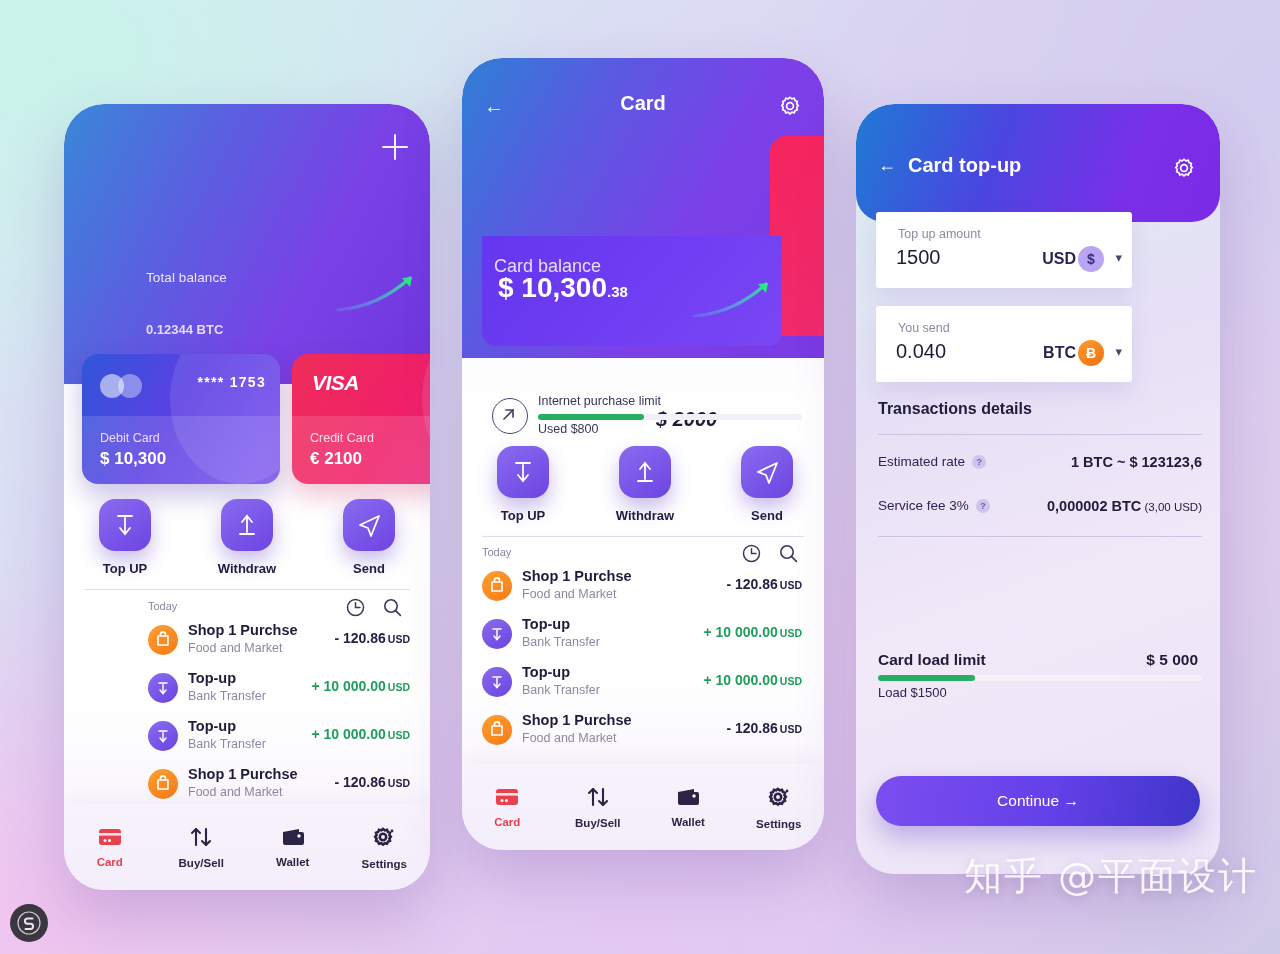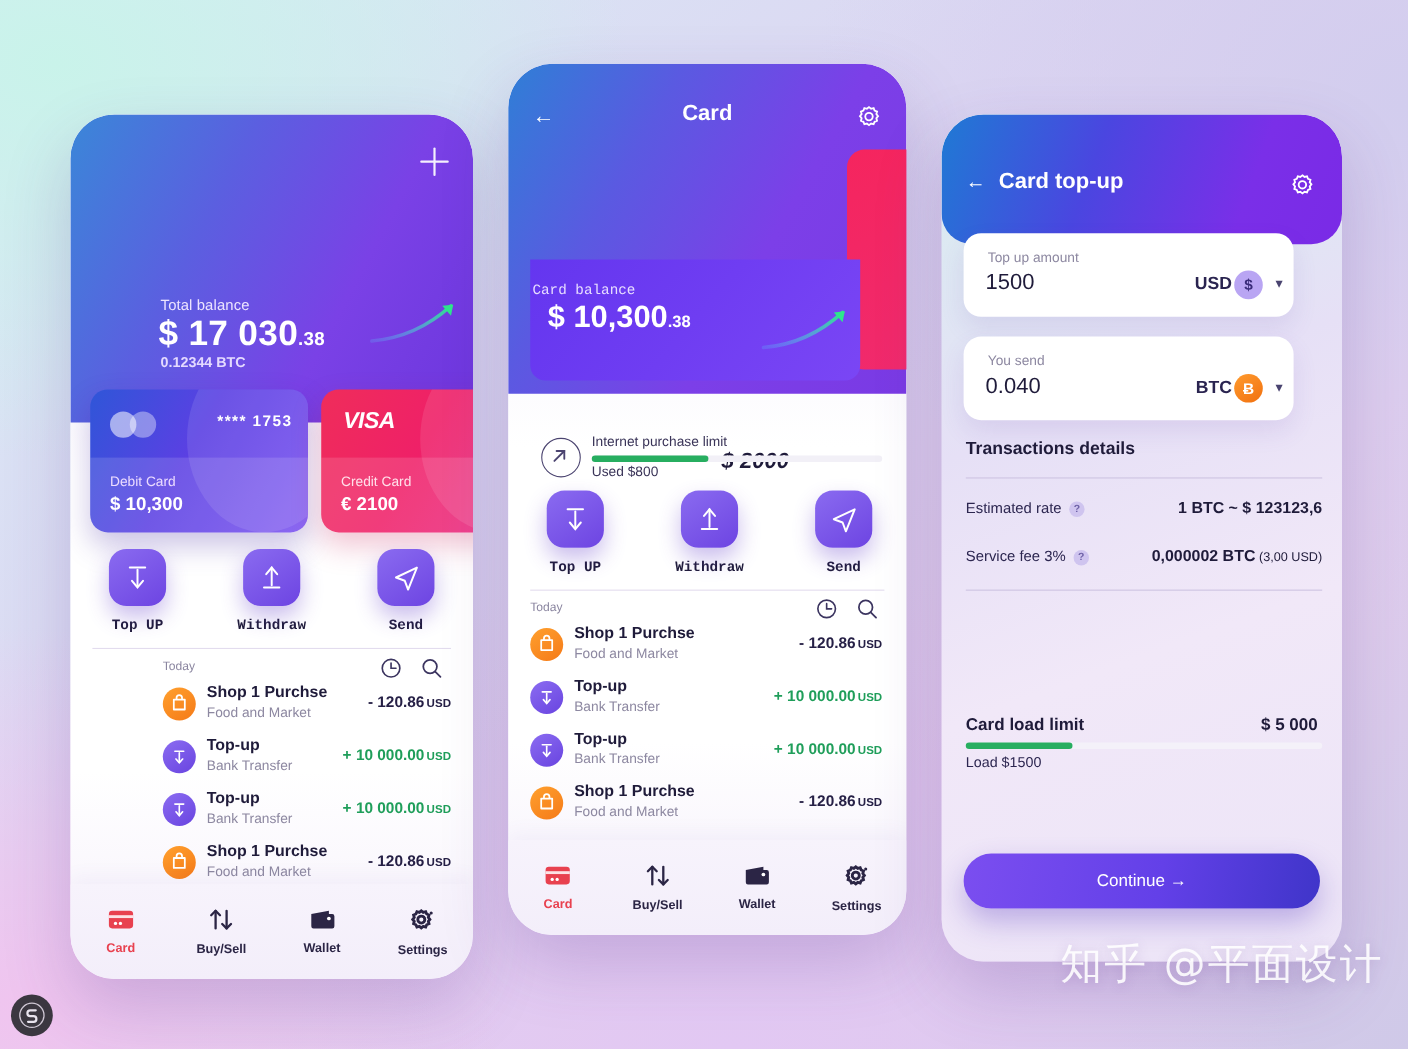--- a/index.html
+++ b/index.html
@@ -41,36 +41,36 @@
   .tb-btc{position:absolute;left:82px;top:218px;color:#e4daff;font-size:13px;font-weight:bold;}
   .spark{position:absolute;right:14px;top:170px;width:80px;height:40px;}
 
   .cardrow{position:absolute;left:0;top:250px;width:366px;height:130px;}
   .minicard{position:absolute;top:0;height:130px;border-radius:16px;overflow:hidden;}
   .mc-debit{left:18px;width:198px;
     background:linear-gradient(120deg,#2f56d8 0%,#5b40e3 45%,#7b52f0 100%);
     box-shadow:0 12px 26px rgba(70,40,160,.28);}
   .mc-credit{left:228px;width:200px;
     background:linear-gradient(120deg,#ef2d5a 0%,#ef2068 45%,#e92d8c 100%);
-    box-shadow:0 12px 26px rgba(200,30,90,.26);}
+    box-shadow:0 12px 26px rgba(200,30,90,.26);padding-left:40px;}
   .mc-sheen{position:absolute;right:-30px;top:-40px;width:140px;height:170px;border-radius:50%;
     background:rgba(255,255,255,.10);}
   .mc-top{position:absolute;left:0;top:0;right:0;height:62px;}
   .mc-body{position:absolute;left:0;bottom:0;right:0;height:68px;background:rgba(255,255,255,.13);}
   .mc-ring{position:absolute;left:18px;top:20px;width:46px;height:24px;}
   .mc-ring i{position:absolute;top:0;width:24px;height:24px;border-radius:50%;background:rgba(255,255,255,.55);}
   .mc-ring i:nth-child(1){left:0;}
   .mc-ring i:nth-child(2){left:18px;background:rgba(255,255,255,.38);}
   .mc-num{position:absolute;right:14px;top:20px;color:#fff;font-size:14px;font-weight:bold;letter-spacing:1.3px;}
   .mc-visa{position:absolute;left:20px;top:17px;color:#fff;font-size:21px;font-weight:bold;font-style:italic;letter-spacing:-.5px;}
   .mc-type{position:absolute;left:18px;top:15px;color:#ecdcff;font-size:12.5px;}
   .mc-val{position:absolute;left:18px;top:33px;color:#fff;font-size:17px;font-weight:bold;}
   .mc-type.cr{color:#ffe0ea;}
 
-  .actions{position:absolute;left:0;width:366px;display:flex;justify-content:space-around;align-items:flex-end;font-family:Liberation Mono, monospace;}
+  .actions{position:absolute;left:0;width:366px;display:flex;justify-content:space-around;align-items:flex-end;}
   #phone1 .actions{top:395px;}
   #phone2 .actions{top:388px;}
   .act{width:90px;text-align:center;}
   .act-ico{width:52px;height:52px;margin:0 auto;border-radius:16px;
     background:linear-gradient(145deg,#8a6bf0 0%,#6d44e2 100%);
     box-shadow:0 10px 20px rgba(95,55,200,.33);position:relative;}
   .act-lbl{margin-top:10px;font-size:13px;font-weight:bold;color:#1f1b3a;}
 
   .divline{position:absolute;height:1px;background:#e3dcee;}
   #phone1 .divline{left:20px;top:485px;width:326px;}
@@ -114,39 +114,39 @@
     background:linear-gradient(120deg,#4a2ae0 0%,#5631ea 55%,#6236ef 100%);overflow:hidden;}
   .bc-ring{position:absolute;left:18px;top:28px;width:48px;height:30px;}
   .bc-ring i{position:absolute;top:0;width:30px;height:30px;border-radius:50%;}
   .bc-ring i:nth-child(1){left:0;background:rgba(255,255,255,.5);}
   .bc-ring i:nth-child(2){left:20px;background:rgba(255,255,255,.35);}
   .bc-num{position:absolute;right:18px;top:29px;color:#fff;font-size:14px;font-weight:bold;letter-spacing:1.6px;}
   .bc-exp{position:absolute;left:114px;top:60px;color:#fff;font-size:13.5px;font-weight:bold;letter-spacing:.8px;}
   .bc-cvv{position:absolute;right:22px;top:60px;color:#fff;font-size:13.5px;font-weight:bold;letter-spacing:1.4px;}
   .balbox{position:absolute;left:20px;top:178px;width:300px;height:110px;border-radius:0 0 14px 14px;
     background:linear-gradient(130deg,#6436ef 0%,#6f3df2 50%,#7a46f5 100%);overflow:hidden;}
-  .bb-lbl{position:absolute;left:2px;top:20px;color:#e7ddff;font-size:13px;font-family:Liberation Mono, monospace;}
+  .bb-lbl{position:absolute;left:12px;top:20px;color:#e7ddff;font-size:18px;}
   .bb-amt{position:absolute;left:16px;top:36px;color:#fff;font-size:28px;font-weight:bold;}
   .bb-amt .cents{font-size:15px;}
   .limitrow{position:absolute;left:20px;top:334px;width:322px;height:50px;}
   .limit-circ{position:absolute;left:10px;top:6px;width:34px;height:34px;border-radius:50%;border:1.6px solid #4b4470;}
   .limit-lbl{position:absolute;left:56px;top:2px;font-size:12.5px;color:#3a3458;}
   .limit-val{position:absolute;left:174px;top:16px;font-size:20px;font-weight:bold;color:#1f1b3a;font-style:italic;}
   .limit-bar{position:absolute;left:56px;top:22px;width:264px;height:6px;border-radius:4px;background:#f2f0f7;}
   .limit-fill{position:absolute;left:0;top:0;height:6px;border-radius:4px;background:#27ae60;}
   .limit-used{position:absolute;left:56px;top:30px;font-size:12.5px;color:#3a3458;}
 
   
   .p3-hero{position:absolute;left:0;top:0;width:364px;height:118px;
     background:linear-gradient(110deg,#1f7ad4 0%,#4a46e0 38%,#7a2fe8 75%,#7a2ae6 100%);
     border-radius:38px 38px 28px 28px;}
   .p3-title{position:absolute;left:52px;top:50px;color:#fff;font-size:20px;font-weight:bold;}
   .p3-back{position:absolute;left:22px;top:52px;color:#fff;font-size:18px;line-height:1;}
   .p3-gear{position:absolute;right:24px;top:52px;}
-  .inpcard{position:absolute;left:20px;width:300px;height:76px;background:#fff;border-radius:16px;
+  .inpcard{position:absolute;left:20px;width:256px;height:76px;background:#fff;border-radius:3px;
     box-shadow:0 10px 22px rgba(110,70,180,.12);}
   #inp1{top:108px;} #inp2{top:202px;}
   .inp-lbl{position:absolute;left:22px;top:15px;font-size:12.5px;color:#8d88a1;}
   .inp-val{position:absolute;left:20px;top:34px;font-size:20px;color:#1f1b3a;}
   .inp-cur{position:absolute;right:56px;top:38px;font-size:16px;font-weight:bold;color:#2a2450;}
   .inp-coin{position:absolute;right:28px;top:34px;width:26px;height:26px;border-radius:50%;
     display:flex;align-items:center;justify-content:center;font-size:14px;font-weight:bold;}
   .coin-usd{background:#b9a5f3;color:#3a2c7a;}
   .coin-btc{background:linear-gradient(145deg,#ff9b2e 0%,#f1700f 100%);color:#fff;}
   .inp-chev{position:absolute;right:10px;top:38px;color:#4a4470;font-size:13px;}
@@ -176,23 +176,20 @@
     background:#3b3740;display:flex;align-items:center;justify-content:center;}
 </style>
 </head>
 <body>
 
 <div class="phone" id="phone1">
 
   <div class="p1-hero">
     <div class="plus"></div>
     <div class="tb-label">Total balance</div>
-    <div class="tb-amount">
-      <span>$ 17 030</span><span class="cents">.38</span>
-    </div>
     <div class="tb-btc">0.12344 BTC</div>
     <svg class="spark" viewBox="0 0 80 40">
       <defs>
           <linearGradient id="sg1" x1="0" y1="1" x2="1" y2="0">
         <stop offset="0" stop-color="#5ad0ff" stop-opacity=".2"></stop>
             <stop offset="1" stop-color="#2ee58c"></stop>
       </linearGradient>
         </defs>
       <path d="M2 36 C26 34 52 24 74 4" stroke="url(#sg1)" stroke-width="3.2" fill="none" stroke-linecap="round"></path>
       <path d="M66 4 L76 3 L74 13 Z" fill="#2ee58c"></path>

